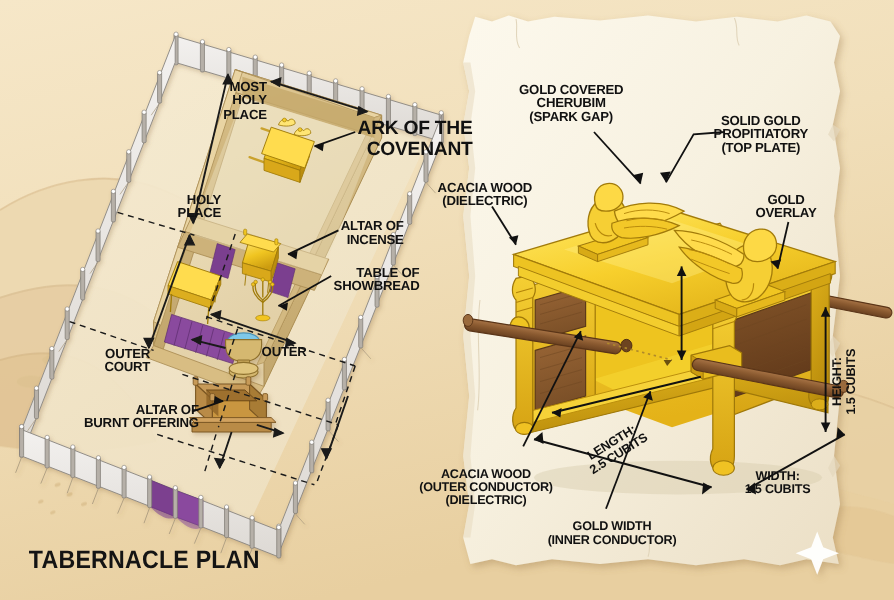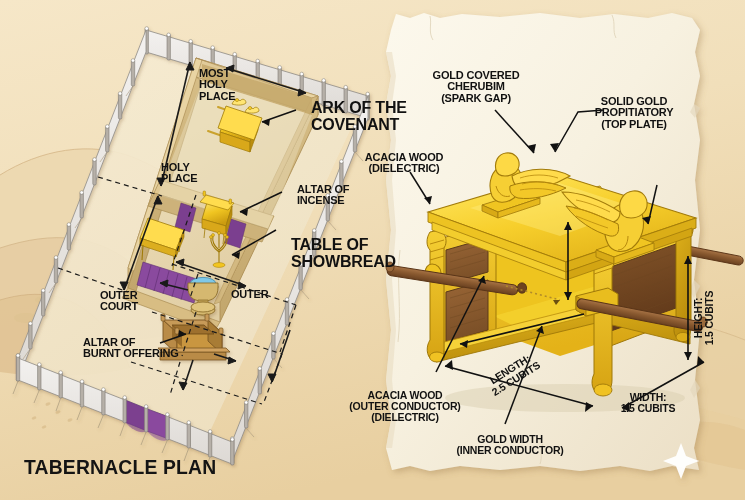--- a/index.html
+++ b/index.html
@@ -15,21 +15,21 @@
     position:absolute;
     font-family:"Liberation Sans", sans-serif;
     font-weight:bold;
     color:#111111;
     letter-spacing:-0.2px;
     line-height:1.04;
     white-space:pre;
     text-align:center;
     -webkit-font-smoothing:antialiased;
   }
-  .lbl.left{text-align:left;margin-left:13px;}
+  .lbl.left{text-align:right;}
   .title{
     position:absolute;
     font-family:"Liberation Sans", sans-serif;
     font-weight:bold;
     color:#141414;
     font-size:21px;
     letter-spacing:0.2px;
     transform:scaleX(0.92);
     transform-origin:left center;
     white-space:pre;
@@ -814,38 +814,40 @@
 
     <div class="lbl left" style="left:186px;top:68px;font-size:11px;">MOST
 HOLY
 PLACE</div>
     <div class="lbl left" style="left:148px;top:162px;font-size:11px;">HOLY
 PLACE</div>
     <div class="lbl left" style="left:298px;top:100px;font-size:16px;">ARK OF THE
 COVENANT</div>
     <div class="lbl left" style="left:284px;top:184px;font-size:11px;">ALTAR OF
 INCENSE</div>
-    <div class="lbl left" style="left:278px;top:237px;font-size:16px;">TABLE OF
+    <div class="lbl left" style="left:278px;top:223px;font-size:11px;">TABLE OF
 SHOWBREAD</div>
     <div class="lbl left" style="left:87px;top:290px;font-size:11px;">OUTER
 COURT</div>
     <div class="lbl left" style="left:218px;top:289px;font-size:11px;">OUTER</div>
     <div class="lbl left" style="left:70px;top:337px;font-size:11px;">ALTAR OF
 BURNT OFFERING</div>
 
     <div class="title" style="left:24px;top:455px;">TABERNACLE PLAN</div>
 
     <div class="lbl" style="left:634px;top:96px;width:150px;margin-left:-75px;font-size:11px;">SOLID GOLD
 PROPITIATORY
 (TOP PLATE)</div>
     <div class="lbl" style="left:476px;top:70px;width:160px;margin-left:-80px;font-size:11px;">GOLD COVERED
 CHERUBIM
 (SPARK GAP)</div>
     <div class="lbl" style="left:404px;top:152px;width:130px;margin-left:-65px;font-size:11px;">ACACIA WOOD
 (DIELECTRIC)</div>
+    <div class="lbl" style="left:655px;top:162px;width:110px;margin-left:-55px;font-size:11px;">GOLD
+OVERLAY</div>
     <div class="lbl" style="left:405px;top:390px;width:170px;margin-left:-85px;font-size:10.5px;">ACACIA WOOD
 (OUTER CONDUCTOR)
 (DIELECTRIC)</div>
     <div class="lbl" style="left:510px;top:434px;width:170px;margin-left:-85px;font-size:10.5px;">GOLD WIDTH
 (INNER CONDUCTOR)</div>
     <div class="lbl" style="left:648px;top:392px;width:110px;margin-left:-55px;font-size:10.5px;">WIDTH:
 1.5 CUBITS</div>
 
     <div class="lbl rot" style="left:513px;top:374px;width:110px;margin-left:-55px;font-size:10.5px;transform:translateY(-50%) rotate(-32deg);">LENGTH:
 2.5 CUBITS</div>

